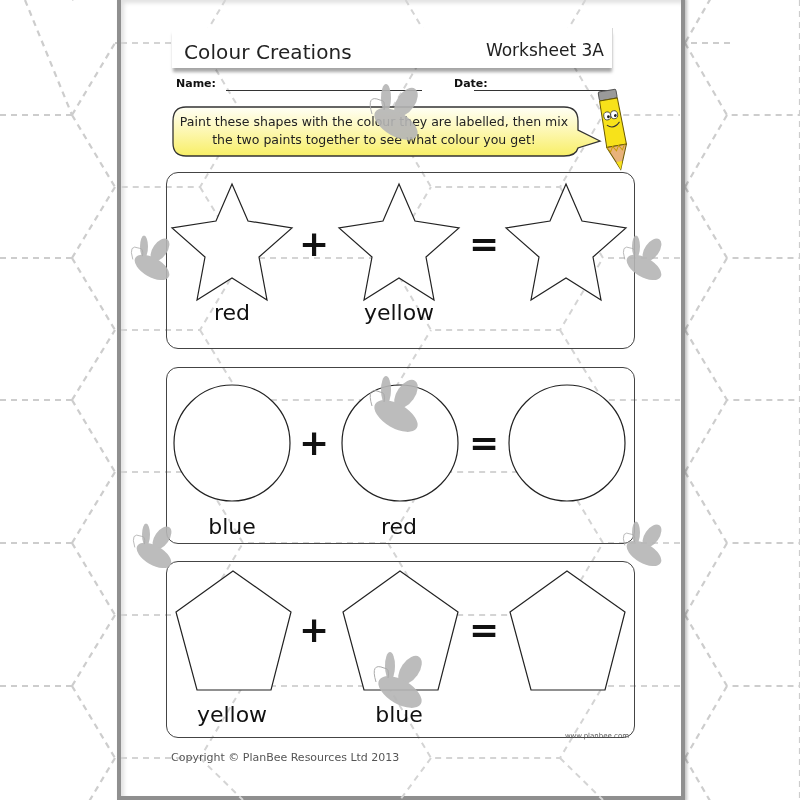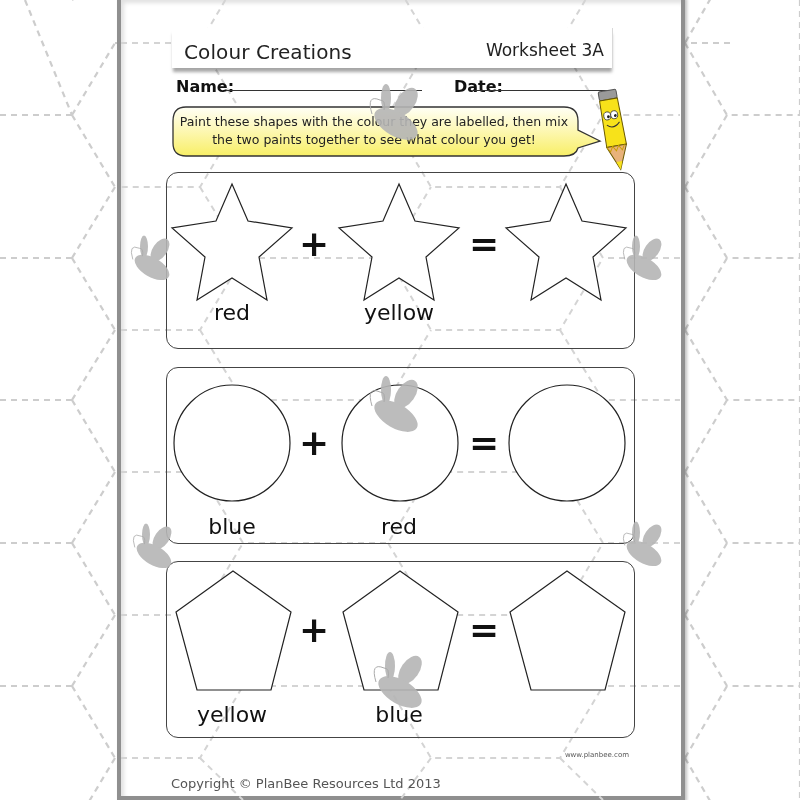--- a/index.html
+++ b/index.html
@@ -24,21 +24,21 @@
   }
   .title-left {
     position:absolute; left:184px; top:40px;
     font-size:20px; color:#222; letter-spacing:0.1px;
   }
   .title-right {
     position:absolute; right:196px; top:40px;
     font-size:17px; color:#222;
   }
   .name-label, .date-label {
-    position:absolute; top:77px; font-size:16px; font-weight:bold; color:#111;
+    position:absolute; top:77px; font-size:11px; font-weight:bold; color:#111;
   }
   .name-label { left:176px; }
   .date-label { left:454px; }
   .line { position:absolute; top:90px; height:0; border-top:1.5px solid #333; }
   .bubble-text {
     position:absolute; left:176px; top:113px; width:396px;
     text-align:center; font-size:12.5px; line-height:18px; color:#222;
   }
   .panel {
     position:absolute; left:166px; width:467px; height:175px;
@@ -46,24 +46,24 @@
   }
   .shape-svg { position:absolute; }
   .op {
     position:absolute; font-size:36px; font-weight:bold; color:#111;
     width:40px; text-align:center; line-height:36px;
   }
   .shape-label {
     position:absolute; width:120px; text-align:center; font-size:22px; color:#111;
   }
   .footer-left {
-    position:absolute; left:171px; top:751px; font-size:13px; color:#555;margin-top:25px;
+    position:absolute; left:171px; top:751px; font-size:11px; color:#555;
   }
   .footer-right {
-    position:absolute; right:171px; top:751px; font-size:7px; color:#555;
+    position:absolute; right:171px; top:732px; font-size:7px; color:#555;
   }
   .bee { position:absolute; }
 </style>
 </head>
 <body>
 
 <svg id="hexbg" viewBox="0 0 800 800">
   <g fill="none" stroke="#cdcdcd" stroke-width="2.2" stroke-dasharray="6 5">
 
     <path d="M0 115 L72 115 M115 43 L200 43 M400 43 L470 43 M680 43 L735 43"></path>

